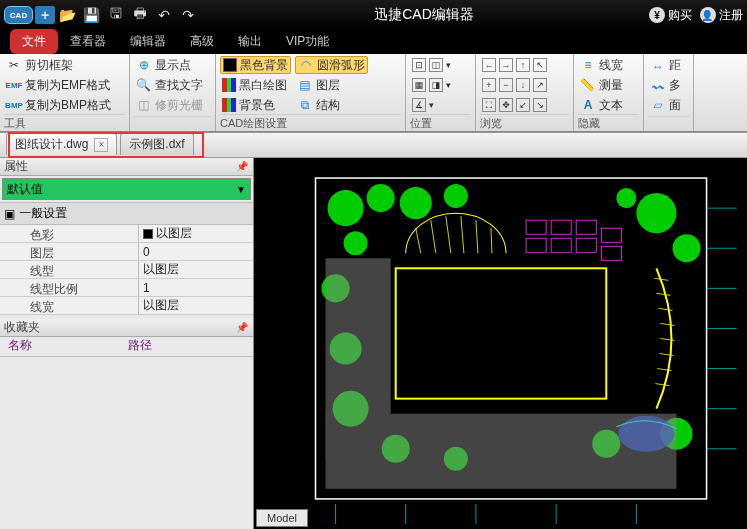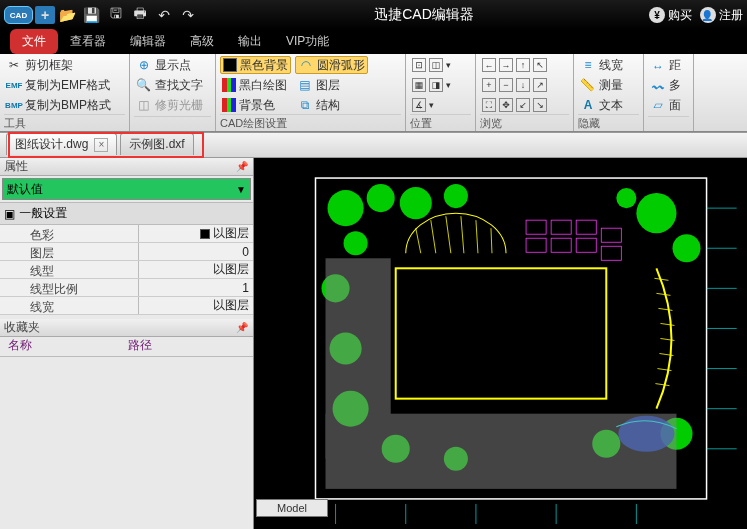--- a/index.html
+++ b/index.html
@@ -33,28 +33,28 @@
 .main{flex:1;display:flex;min-height:0;}
 .left-pane{width:254px;background:#e9e9e9;display:flex;flex-direction:column;border-right:1px solid #888;}
 .pane-title{height:18px;background:linear-gradient(#f0f0f0,#d8d8d8);border-bottom:1px solid #aaa;padding:2px 4px;font-size:11px;color:#444;display:flex;justify-content:space-between;align-items:center;}
 .pin{font-size:10px;}
 .combo{height:22px;border:1px solid #888;background:#22c55e;margin:2px;display:flex;align-items:center;justify-content:space-between;padding:0 4px;cursor:pointer;}
 .combo .arr{font-size:10px;}
 .prop-grid{background:#f0f0f0;}
 .prop-cat{background:#ddd;border-top:1px solid #bbb;border-bottom:1px solid #bbb;padding:2px 4px;display:flex;align-items:center;gap:4px;}
 .prop-row{display:flex;border-bottom:1px solid #ccc;height:18px;}
 .prop-k{width:138px;padding:2px 2px 2px 30px;color:#444;}
-.prop-v{flex:1;border-left:1px solid #bbb;padding:2px 4px;display:flex;align-items:center;gap:3px;color:#222;justify-content:flex-end;}
+.prop-v{flex:1;border-left:1px solid #bbb;padding:2px 4px;display:flex;align-items:center;gap:3px;color:#222;}
 .sw{width:10px;height:10px;background:#000;border:1px solid #555;}
 .fav{margin-top:4px;}
 .fav-head{display:flex;border-bottom:1px solid #bbb;height:20px;}
 .fav-head div{padding:0 8px;color:#701a75;}
 .canvas{flex:1;background:#000;position:relative;}
 .canvas svg{width:100%;height:100%;}
-.model-tab{position:absolute;left:2px;bottom:12px;padding:2px 20px;background:#e8e8e8;border:1px solid #777;color:#333;font-size:11px;cursor:pointer;}
+.model-tab{position:absolute;left:2px;bottom:2px;padding:2px 10px;background:#e8e8e8;border:1px solid #777;color:#333;font-size:11px;cursor:pointer;}
 </style>
 </head>
 <body>
 
 <div class="titlebar">
   <div class="qat">
     <div class="app-badge">CAD</div>
     <div class="qat-btn" style="background:#2a7ab8;border-radius:2px;width:20px;height:18px;font-weight:bold;">+</div>
     <div class="qat-btn">📂</div>
     <div class="qat-btn">💾</div>

